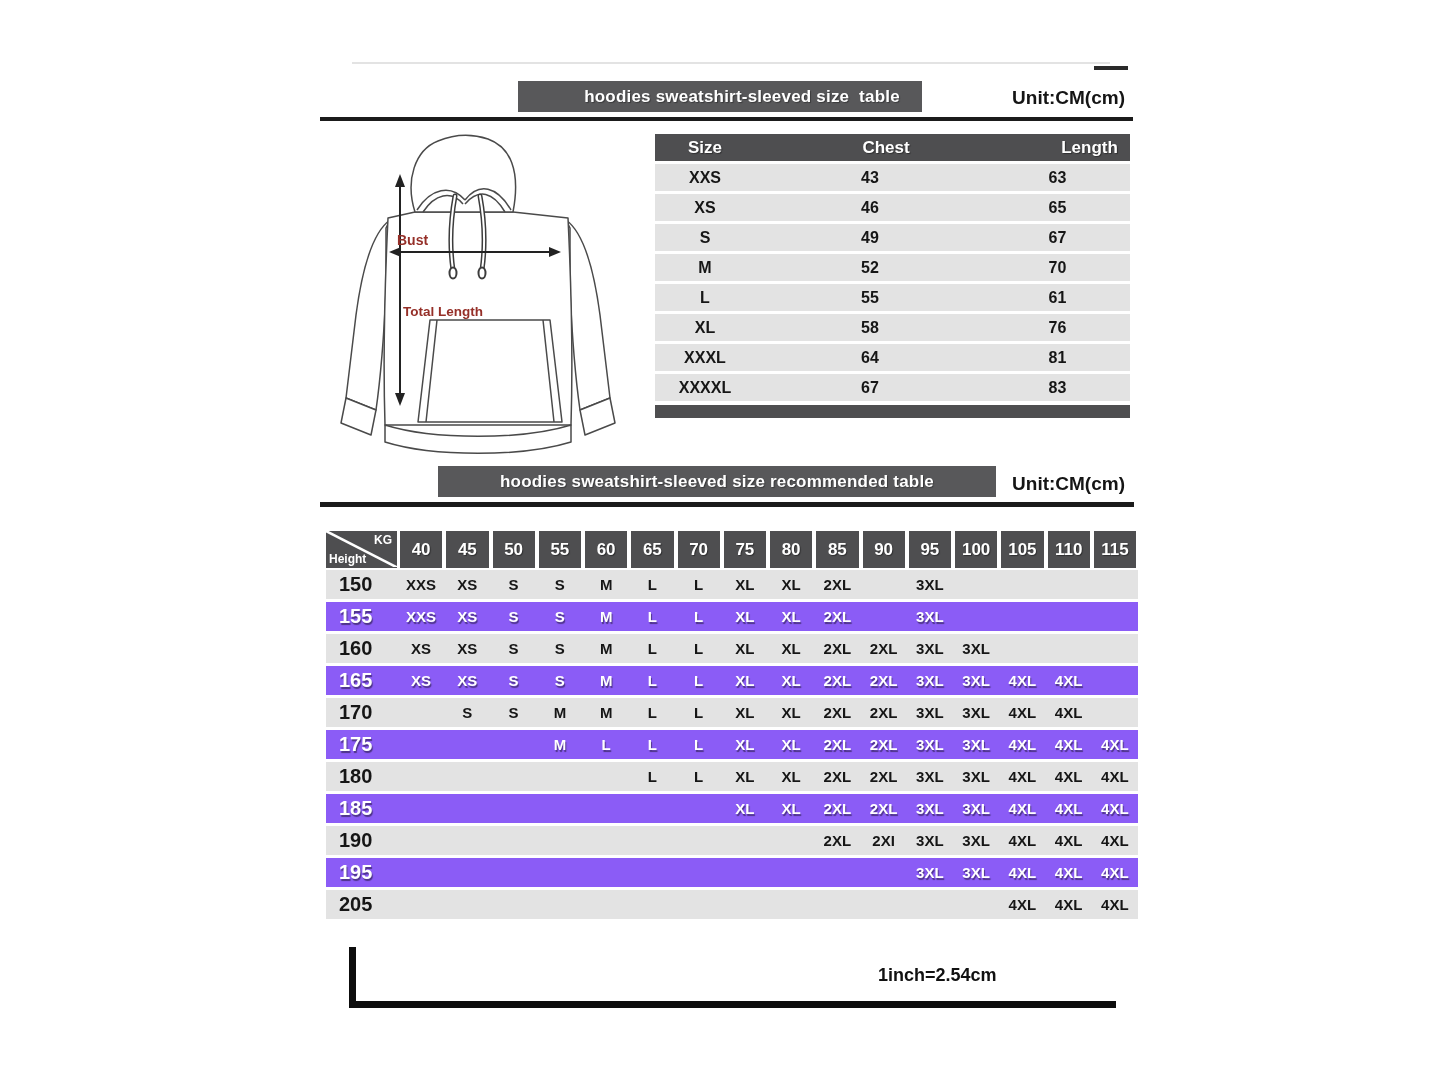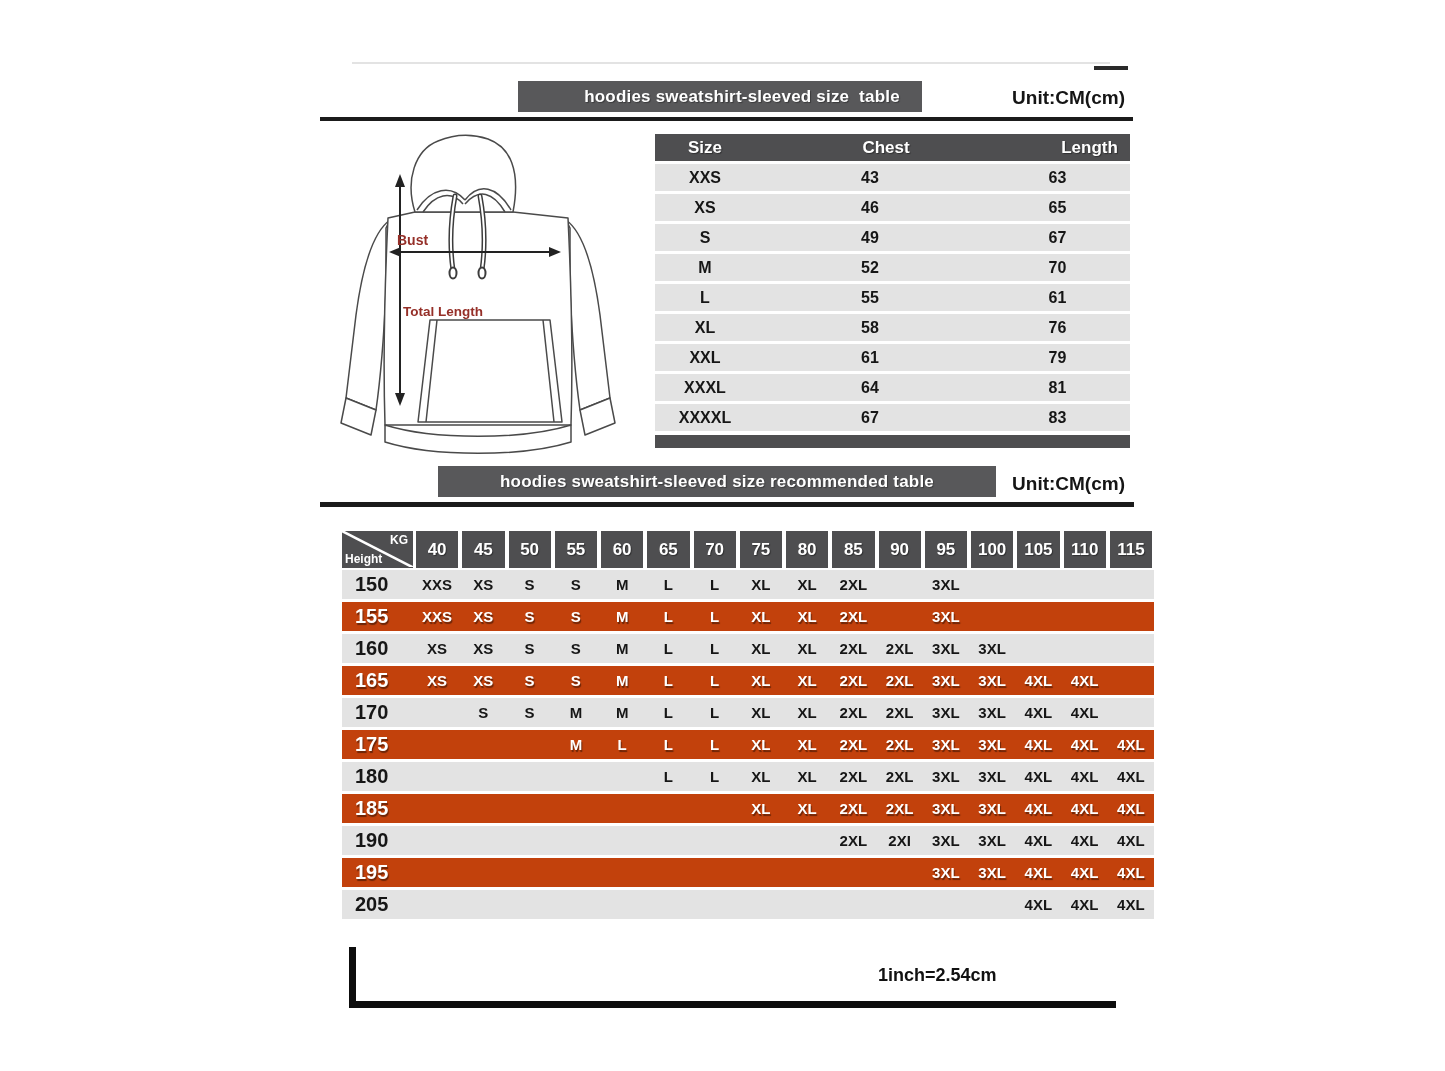--- a/index.html
+++ b/index.html
@@ -28,31 +28,31 @@
 
   
   .st { position:absolute; left:655px; top:134px; width:475px; }
   .st-header { display:grid; grid-template-columns:100px 230px 145px; background:#4e4e50; height:27px; align-items:center;gap:16px; }
   .st-header div { text-align:center; color:#fff; font-size:17px; text-shadow:1px 1px 1px rgba(0,0,0,.4); }
   .st-row { display:grid; grid-template-columns:100px 230px 145px; height:27px; margin-top:3px; background:#e3e3e3; align-items:center; }
   .st-cell { text-align:center; color:#161616; font-size:16px; }
   .st-footer { height:13px; background:#4e4e50; margin-top:4px; }
 
   
-  .mx { position:absolute; left:342px; top:531px; width:812px; }
+  .mx { position:absolute; left:326px; top:531px; width:812px; }
   .mx-header { display:grid; grid-template-columns:72px repeat(16,1fr); height:37px; margin-bottom:2px; }
   .mx-corner { position:relative; background:#4e4e50; margin-right:1px; }
   .mx-corner svg { position:absolute; inset:0; }
   .mx-corner .kg { position:absolute; top:2px; right:5px; color:#fff; font-size:12px; }
   .mx-corner .hg { position:absolute; bottom:2px; left:3px; color:#fff; font-size:12px; }
   .mx-hcell { background:#4e4e50; color:#fff; margin:0 2px; display:flex; align-items:center; justify-content:center;
               font-size:17px; text-shadow:1px 1px 1px rgba(0,0,0,.4); }
   .mx-row { display:grid; grid-template-columns:72px repeat(16,1fr); height:29px; margin-bottom:3px; align-items:center; }
   .mx-row.light { background:#e3e3e3; color:#161616; }
-  .mx-row.dark  { background:#c2410c; color:#fff; text-shadow:1px 1.5px 1px rgba(0,0,0,.45); }
+  .mx-row.dark  { background:#8b5cf6; color:#fff; text-shadow:1px 1.5px 1px rgba(0,0,0,.45); }
   .mx-height { padding-left:13px; font-size:20px; }
   .mx-cell { text-align:center; font-size:15px; }
 
   
   .fn-vbar { position:absolute; left:349px; top:947px; width:7px; height:61px; background:#0d0d0d; }
   .fn-hbar { position:absolute; left:349px; top:1001px; width:767px; height:7px; background:#0d0d0d; }
   .fn-note { position:absolute; left:368px; top:963px; font-size:17px; color:#111; white-space:pre; }
   .fn-inch { position:absolute; left:878px; top:965px; font-size:18px; color:#111; }
 </style>
 </head>
@@ -146,25 +146,20 @@
         </div>
         <div class="st-row">
           <div class="st-cell">L</div>
           <div class="st-cell">55</div>
           <div class="st-cell">61</div>
         </div>
         <div class="st-row">
           <div class="st-cell">XL</div>
           <div class="st-cell">58</div>
           <div class="st-cell">76</div>
-        </div>
-        <div class="st-row">
-          <div class="st-cell">XXL</div>
-          <div class="st-cell">61</div>
-          <div class="st-cell">79</div>
         </div>
         <div class="st-row">
           <div class="st-cell">XXXL</div>
           <div class="st-cell">64</div>
           <div class="st-cell">81</div>
         </div>
         <div class="st-row">
           <div class="st-cell">XXXXL</div>
           <div class="st-cell">67</div>
           <div class="st-cell">83</div>

